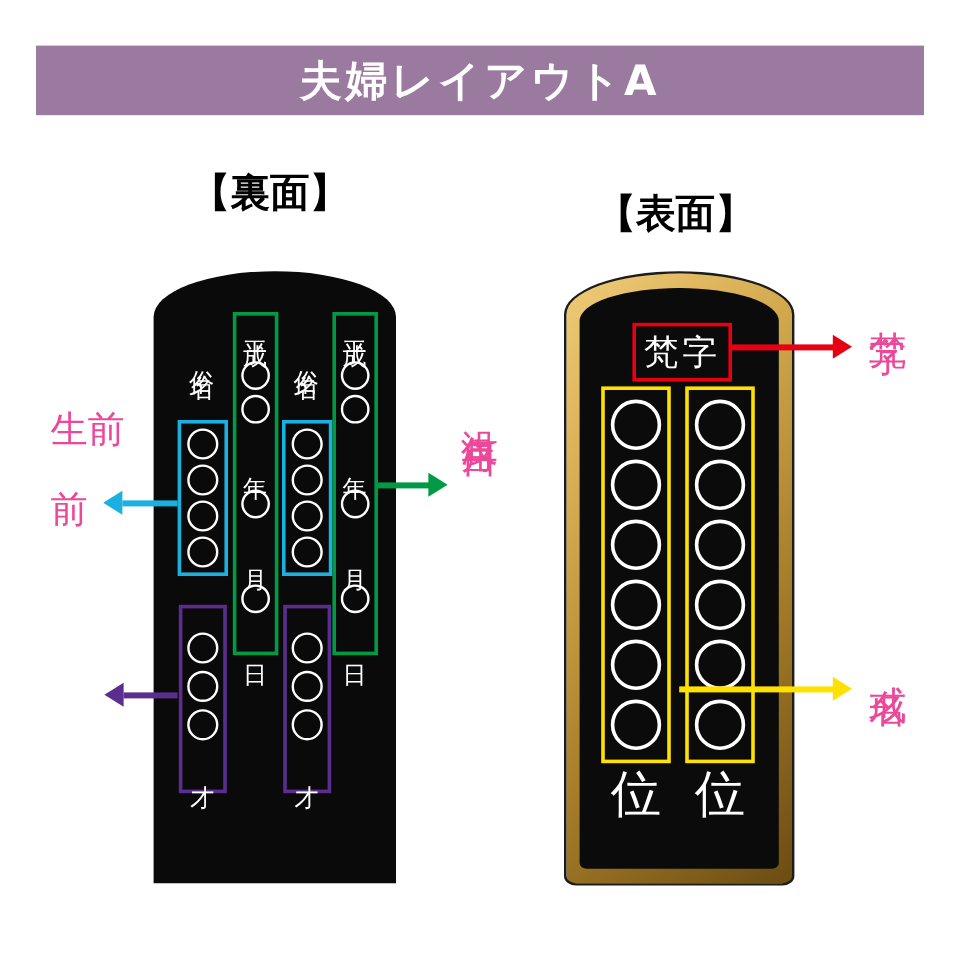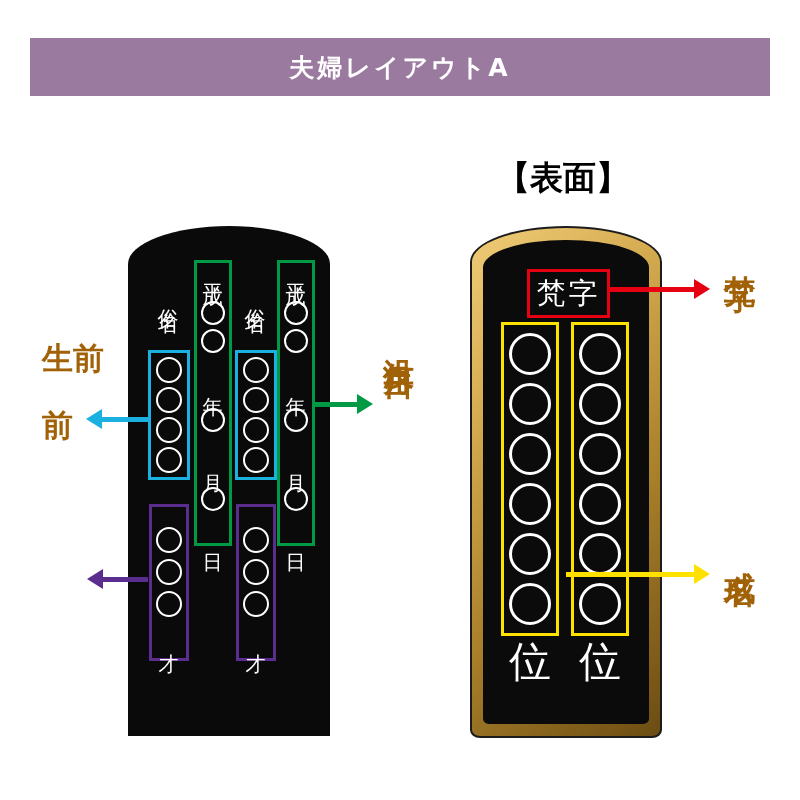--- a/index.html
+++ b/index.html
@@ -3,21 +3,21 @@
 <meta charset="utf-8">
 <style>
   * { margin:0; padding:0; box-sizing:border-box; }
   html,body { background:#ffffff; }
   body { font-family:"DejaVu Sans","Liberation Sans",sans-serif; }
   .page { position:relative; width:800px; height:800px; background:#fff; overflow:hidden; margin:0 auto; }
 
   
   .title-bar { position:absolute; left:30px; top:38px; width:740px; height:58px;
                background:var(--header_bg,#9b7aa0); display:flex; align-items:center; justify-content:center; }
-  .title-text { color:#fff; font-size:25px; font-weight:bold; letter-spacing:3px; }
+  .title-text { color:#fff; font-size:35px; font-weight:bold; letter-spacing:3px; }
 
   
   .section-title { position:absolute; width:200px; text-align:center; font-size:33px; font-weight:bold; color:#000; }
   .back-title  { left:125px; top:139px; }
   .front-title { left:463px; top:139px;margin-top:17px; }
 
   
   .back-tablet { position:absolute; left:128px; top:226px; width:202px; height:510px;
                  background:var(--tablet_black,#0a0a0a);
                  border-radius:101px 101px 0 0 / 38px 38px 0 0; }
@@ -63,21 +63,21 @@
   .bonji-text { font-size:29px; color:#fff; letter-spacing:3px;
                 font-family:"DejaVu Serif","Liberation Serif",serif; }
   .kaimyo-frame { position:absolute; top:94px; width:58px; height:314px; border:3px solid var(--yellow,#ffe100); }
   .kaimyo-frame .c-stack { width:100%; height:100%; justify-content:space-evenly; }
   .kf-left { left:29px; } .kf-right { left:99px; }
   .rank { position:absolute; top:406px; width:58px; text-align:center; font-size:42px; color:#fff;
           font-family:"DejaVu Serif","Liberation Serif",serif; }
   .rank-left { left:29px; } .rank-right { left:99px; }
 
   
-  .anno { position:absolute; color:#a16207; font-weight:bold; }
+  .anno { position:absolute; color:#ec4899; font-weight:normal; }
   .name-label { left:42px; top:325px; font-size:31px; line-height:67px; }
   .name-label span { display:block; }
   .v-label { writing-mode:vertical-rl; text-orientation:upright; letter-spacing:4px; }
   .death-label { left:378px; top:334px; font-size:31px; }
   .age-label { left:44px; top:559px; font-size:31px; letter-spacing:2px; }
   .bonji-label { left:718px; top:250px; font-size:32px; }
   .kaimyo-label { left:718px; top:546px; font-size:32px; }
 
   
   .shaft { position:absolute; height:5px; z-index:3; }
@@ -96,20 +96,21 @@
 </style>
 </head>
 <body>
 
 <div class="page">
 
   <div class="title-bar">
     <span class="title-text">夫婦レイアウトA</span>
   </div>
 
+  <div class="section-title back-title">【裏面】</div>
   <div class="section-title front-title">【表面】</div>
 
   <div class="back-tablet">
 
     <div class="v-text zokumyo z1">俗名</div>
     <div class="frame cyan-frame cf1 circ26">
       <div class="c-stack">
           <div class="circle"></div>
           <div class="circle"></div>
           <div class="circle"></div>

